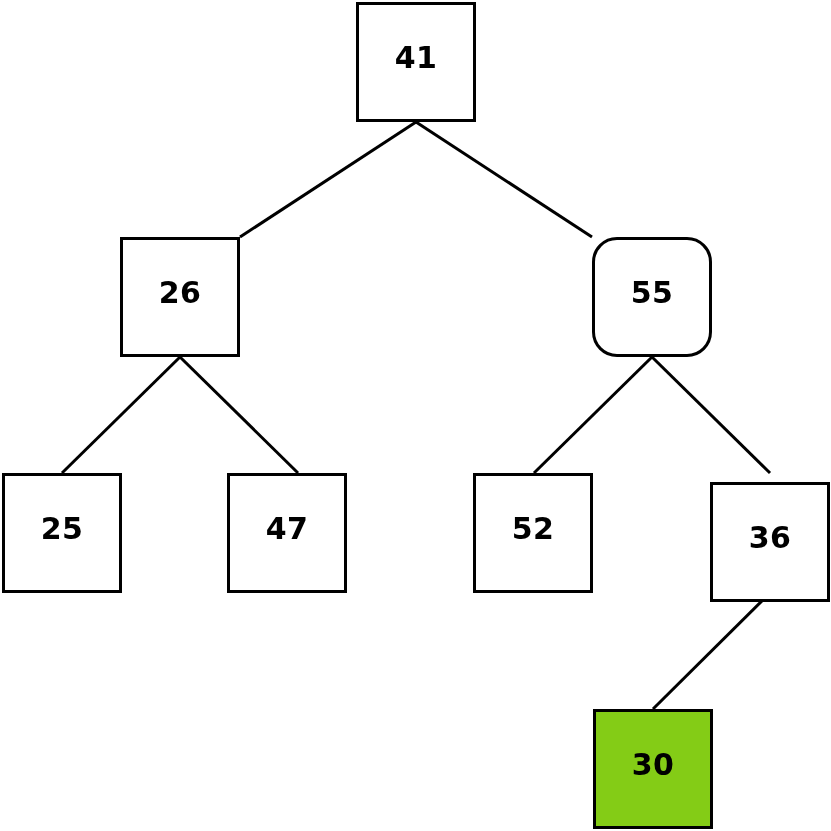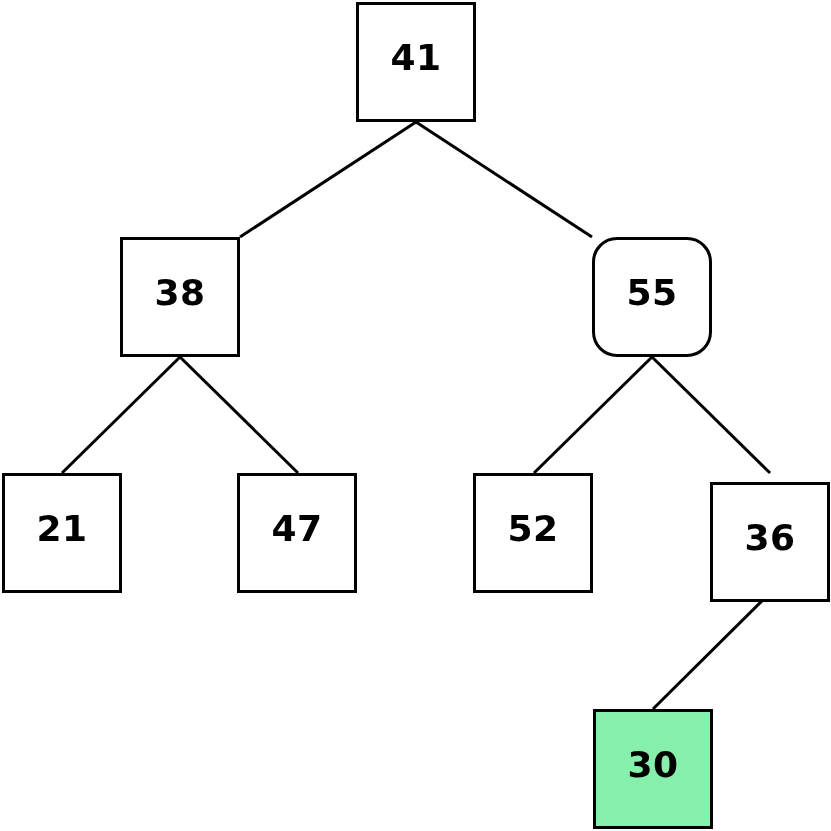--- a/index.html
+++ b/index.html
@@ -40,21 +40,21 @@
     background: #ffffff;
     z-index: 2;
   }
   .tree-node-label {
     position: absolute;
     left: 0;
     width: 100%;
     top: 31px;
     text-align: center;
     font-family: "DejaVu Sans", sans-serif;
-    font-size: 36px;
+    font-size: 30px;
     font-weight: bold;
     color: #000000;
     line-height: 44px;
     letter-spacing: 0.5px;
   }
 </style>
 </head>
 <body>
 
 <div id="tree-canvas">
@@ -65,34 +65,34 @@
       <line x1="180" y1="357" x2="298" y2="473" stroke="#000000" stroke-width="3" class="tree-edge"></line>
       <line x1="652" y1="357" x2="534" y2="473" stroke="#000000" stroke-width="3" class="tree-edge"></line>
       <line x1="652" y1="357" x2="770" y2="473" stroke="#000000" stroke-width="3" class="tree-edge"></line>
       <line x1="770" y1="593" x2="653" y2="709" stroke="#000000" stroke-width="3" class="tree-edge"></line>
     </svg>
   <div id="node-layer">
       <div class="tree-node" style="left: 356px; top: 2px; width: 120px; height: 120px; background: rgb(255, 255, 255); border-color: rgb(0, 0, 0); border-width: 3px;">
         <span class="tree-node-label">41</span>
       </div>
       <div class="tree-node" style="left: 120px; top: 237px; width: 120px; height: 120px; background: rgb(255, 255, 255); border-color: rgb(0, 0, 0); border-width: 3px;">
-        <span class="tree-node-label">38</span>
+        <span class="tree-node-label">26</span>
       </div>
       <div class="tree-node" style="left: 592px; top: 237px; width: 120px; height: 120px; background: rgb(255, 255, 255); border-color: rgb(0, 0, 0); border-width: 3px; border-radius: 25px;">
         <span class="tree-node-label">55</span>
       </div>
       <div class="tree-node" style="left: 2px; top: 473px; width: 120px; height: 120px; background: rgb(255, 255, 255); border-color: rgb(0, 0, 0); border-width: 3px;">
-        <span class="tree-node-label">21</span>
+        <span class="tree-node-label">25</span>
       </div>
-      <div class="tree-node" style="left: 237px; top: 473px; width: 120px; height: 120px; background: rgb(255, 255, 255); border-color: rgb(0, 0, 0); border-width: 3px;">
+      <div class="tree-node" style="left: 227px; top: 473px; width: 120px; height: 120px; background: rgb(255, 255, 255); border-color: rgb(0, 0, 0); border-width: 3px;">
         <span class="tree-node-label">47</span>
       </div>
       <div class="tree-node" style="left: 473px; top: 473px; width: 120px; height: 120px; background: rgb(255, 255, 255); border-color: rgb(0, 0, 0); border-width: 3px;">
         <span class="tree-node-label">52</span>
       </div>
       <div class="tree-node" style="left: 710px; top: 473px; width: 120px; height: 120px; background: rgb(255, 255, 255); border-color: rgb(0, 0, 0); border-width: 3px; margin-top: 9px;">
         <span class="tree-node-label">36</span>
       </div>
-      <div class="tree-node" style="left: 593px; top: 709px; width: 120px; height: 120px; background: #86efac; border-color: rgb(0, 0, 0); border-width: 3px;">
+      <div class="tree-node" style="left: 593px; top: 709px; width: 120px; height: 120px; background: #84cc16; border-color: rgb(0, 0, 0); border-width: 3px;">
         <span class="tree-node-label">30</span>
       </div>
     </div>
 </div>
 
 </body></html>

